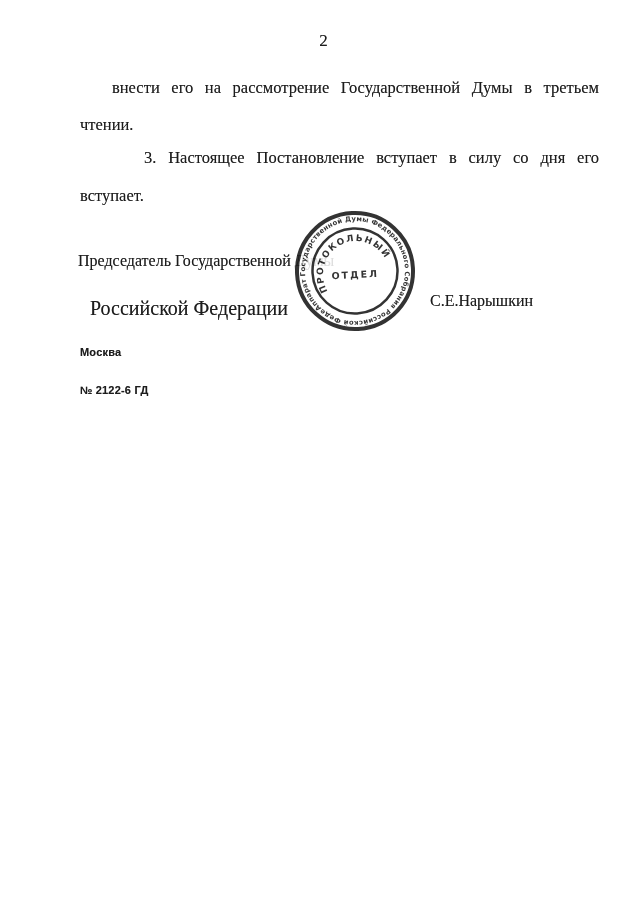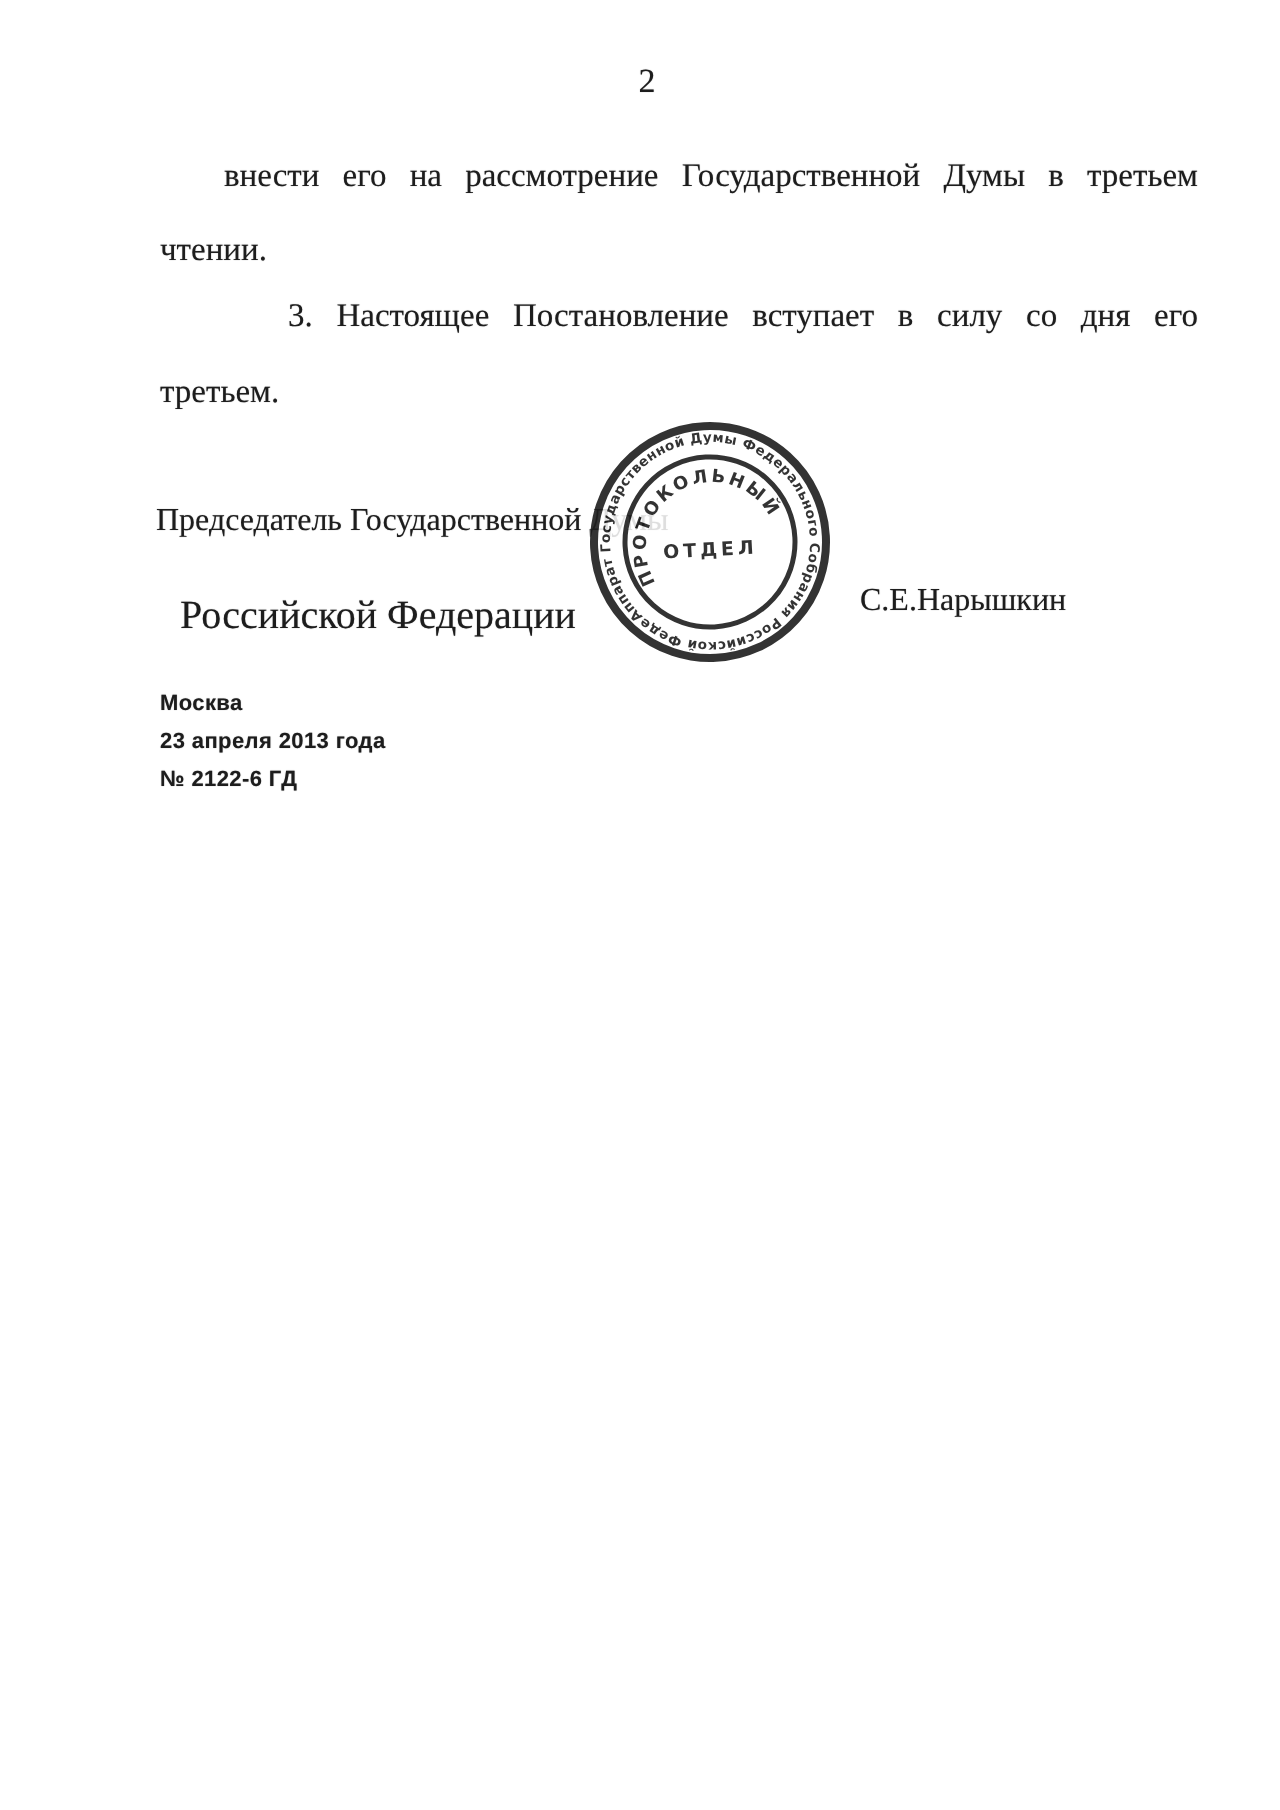--- a/index.html
+++ b/index.html
@@ -54,21 +54,21 @@
 </head>
 <body>
 
 <div class="page">
 
   <div class="abs pageno ink">2</div>
 
   <div class="abs bodyline just ink" style="top:77px">внести его на рассмотрение Государственной Думы в третьем</div>
   <div class="abs bodyline ink" style="top:114px">чтении.</div>
   <div class="abs bodyline just indent ink" style="top:147px">3. Настоящее Постановление вступает в силу со дня его</div>
-  <div class="abs bodyline ink" style="top:185px">третьем.</div>
+  <div class="abs bodyline ink" style="top:185px">вступает.</div>
 
   <div class="abs sig-line1 ink">Председатель Государственной Думы</div>
   <div class="abs sig-line3 ink">Российской Федерации</div>
   <div class="abs sig-name ink">С.Е.Нарышкин</div>
 
   <svg class="abs stamp-svg" viewBox="0 0 126 126" aria-hidden="true">
     <g transform="rotate(-3 63 63)" opacity="0.9">
       <circle cx="63" cy="63" r="60" fill="#ffffff" opacity="0.95"></circle>
       <circle cx="63" cy="63" r="58" fill="none" stroke="#1e1e1e" stroke-width="4"></circle>
       <circle cx="63" cy="63" r="42.5" fill="none" stroke="#1e1e1e" stroke-width="2.5"></circle>
@@ -80,16 +80,15 @@
         <textPath href="#ringPath">Аппарат Государственной Думы Федерального Собрания Российской Федерации</textPath>
       </text>
       <text class="stamp-text" font-size="9" letter-spacing="1.4">
         <textPath href="#arcPath" startOffset="50%" text-anchor="middle">ПРОТОКОЛЬНЫЙ</textPath>
       </text>
       <text class="stamp-text" x="63" y="70" text-anchor="middle" font-size="9.5" letter-spacing="2">ОТДЕЛ</text>
     </g>
   </svg>
 
   <div class="abs footerline f-city ink">Москва</div>
-  <div class="abs footerline f-date ink">23 апреля 2013 года</div>
   <div class="abs footerline f-num ink">№ 2122-6 ГД</div>
 
 </div>
 
 </body></html>

